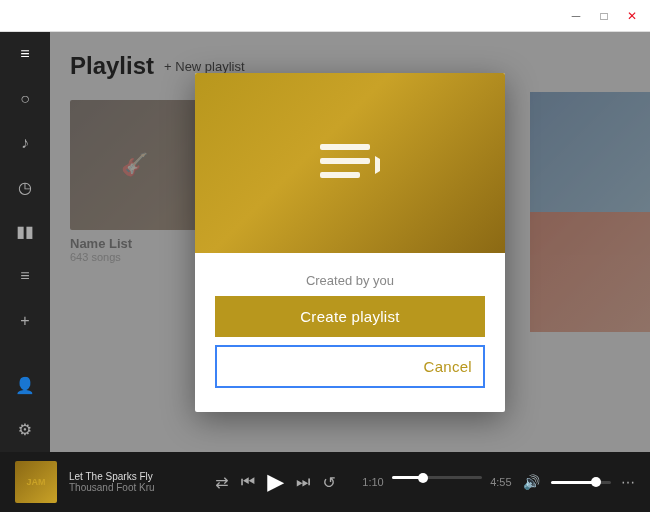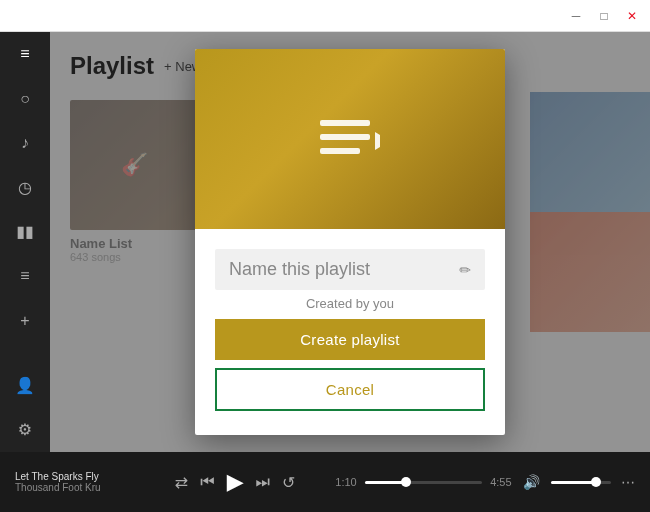--- a/index.html
+++ b/index.html
@@ -215,25 +215,26 @@
       margin-bottom: 8px;
       letter-spacing: 0.3px;
     }
 
     .btn-cancel {
       display: block;
       width: 100%;
       padding: 11px;
       background: #fff;
       color: #b8971d;
-      border: 2px solid #15803d;
+      border: 2px solid #3b82f6;
       font-size: 15px;
       font-weight: 500;
       cursor: pointer;
       letter-spacing: 0.3px;
+      text-align: right;
     }
 
     
     .bottom-player {
       height: 60px;
       background: #1a1a1a;
       display: flex;
       align-items: center;
       padding: 0 15px;
       gap: 12px;
@@ -284,21 +285,20 @@
       font-size: 16px;
       cursor: pointer;
     }
     .ctrl-btn.play {
       color: #fff;
       font-size: 22px;
     }
 
     .progress-section {
       display: flex;
-      align-items: center;
       gap: 8px;
       flex: 1;
     }
     .time-label {
       font-size: 11px;
       color: #888;
       flex-shrink: 0;
     }
     .progress-bar-bg {
       flex: 1;
@@ -416,39 +416,38 @@
             <svg width="60" height="50" viewBox="0 0 60 50">
               <rect x="0" y="6" width="50" height="6" rx="2" fill="rgba(255,255,255,0.9)"></rect>
               <rect x="0" y="20" width="50" height="6" rx="2" fill="rgba(255,255,255,0.9)"></rect>
               <rect x="0" y="34" width="40" height="6" rx="2" fill="rgba(255,255,255,0.9)"></rect>
               <polygon points="55,18 55,36 70,27" fill="rgba(255,255,255,0.9)"></polygon>
             </svg>
           </div>
 
           <div class="dialog-body">
 
-            <div class="playlist-name-row">
-              <span class="playlist-name-text">Name this playlist</span>
-              <span class="edit-icon">✏</span>
-            </div>
 
             <div class="created-by">Created by you</div>
 
             <button class="btn-create">Create playlist</button>
             <button class="btn-cancel">Cancel</button>
 
           </div>
         </div>
       </div>
 
     </div>
   </div>
 
   <div class="bottom-player">
 
+    <div class="player-album-art">
+      <span style="font-size:9px;color:#c9a227;font-weight:bold;">JAM</span>
+    </div>
 
     <div class="player-info">
       <div class="player-track">Let The Sparks Fly</div>
       <div class="player-artist">Thousand Foot Kru</div>
     </div>
 
     <div class="player-controls">
       <span class="ctrl-btn">⇄</span>
       <span class="ctrl-btn">⏮</span>
       <span class="ctrl-btn play">▶</span>

